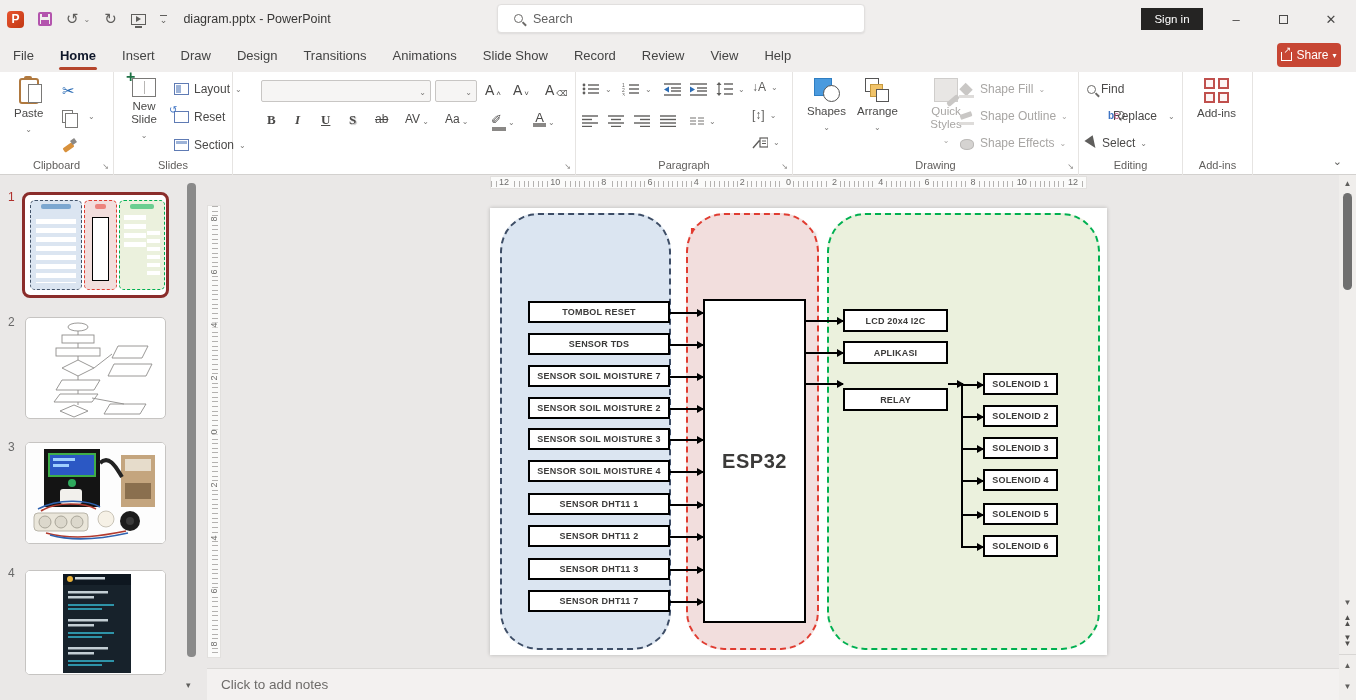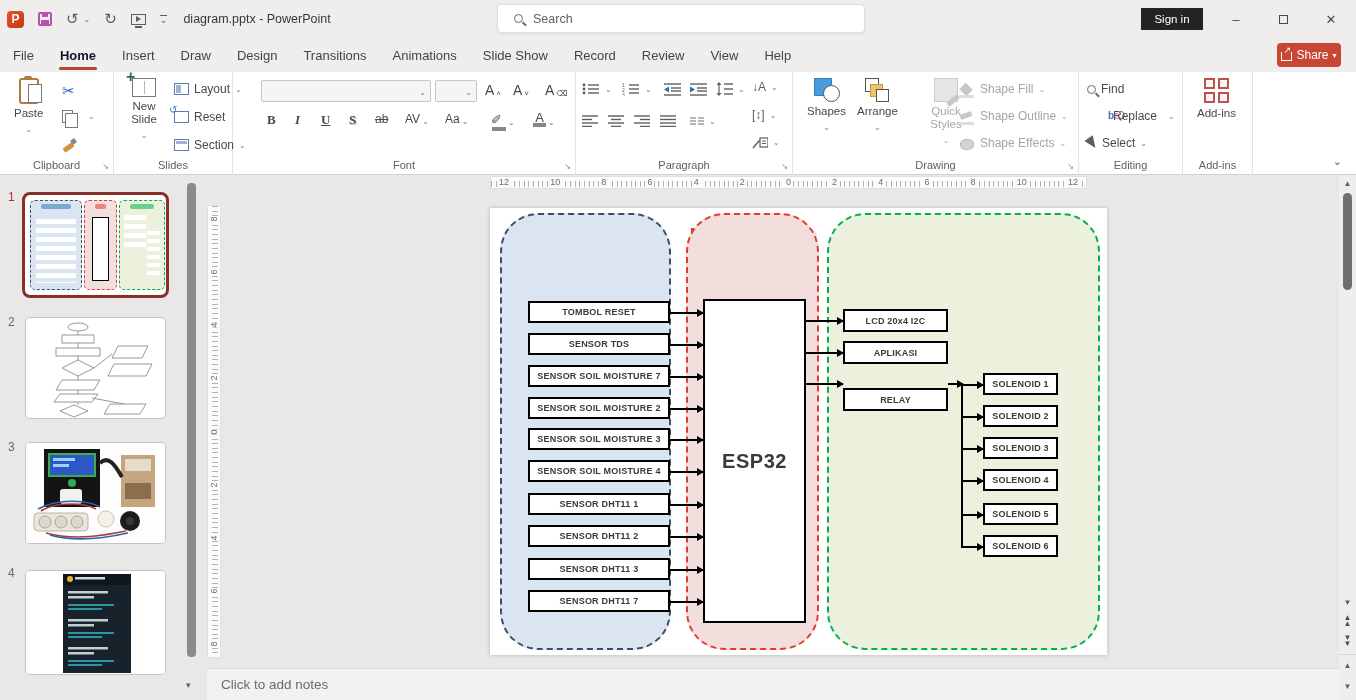--- a/index.html
+++ b/index.html
@@ -258,21 +258,20 @@
       </div>
     <div class="fbtn" style="left:258px;top:40px;">
         <span style="font-size:13px;">✐</span>
         <span class="colorbar" style="margin-left:-12px;"></span>
         <span class="chev">⌄</span>
       </div>
     <div class="fbtn" style="left:300px;top:40px;">
         <span style="display:inline-flex;flex-direction:column;align-items:center;line-height:11px;">A<span style="width:13px;height:4px;background:#8a8886;display:block;"></span></span>
         <span class="chev">⌄</span>
       </div>
-    <div class="grp-cap">Font</div>
     <div class="launcher">↘</div>
   </div>
 
   <div class="grp" style="left:576px;width:217px;">
     <div class="smrow" style="left:6px;top:10px;">
       <svg class="licon" width="18" height="14">
           <g stroke="#5f5e5c" stroke-width="1.4">
             <line x1="6" y1="3" x2="17" y2="3"></line>
             <line x1="6" y1="7" x2="17" y2="7"></line>
             <line x1="6" y1="11" x2="17" y2="11"></line>

